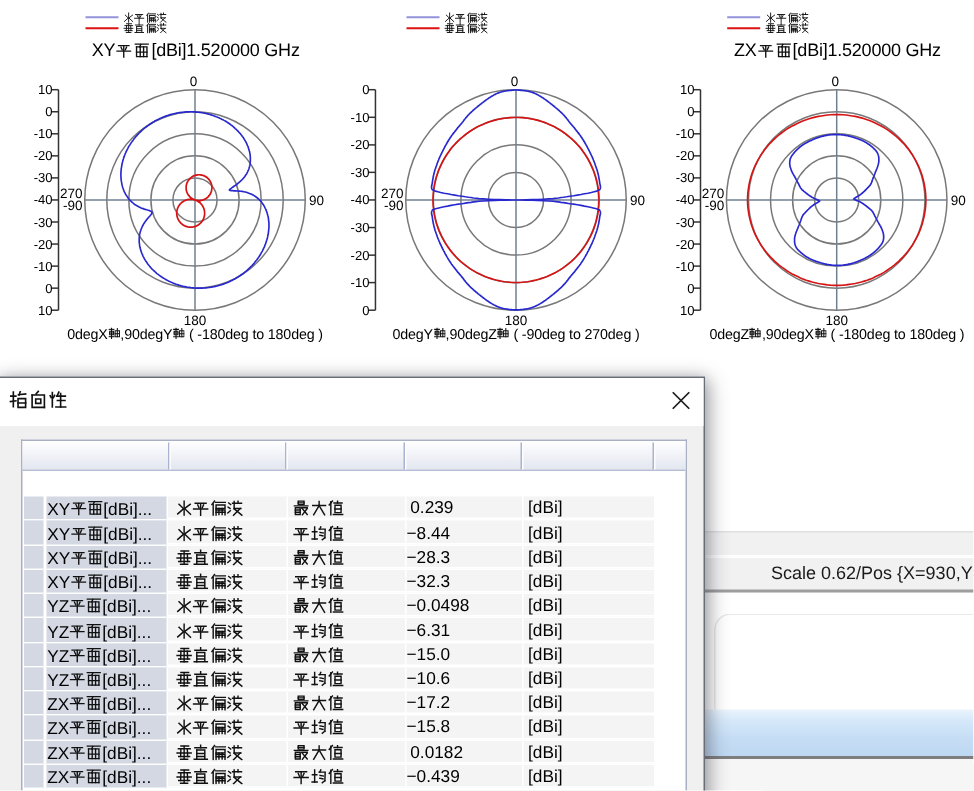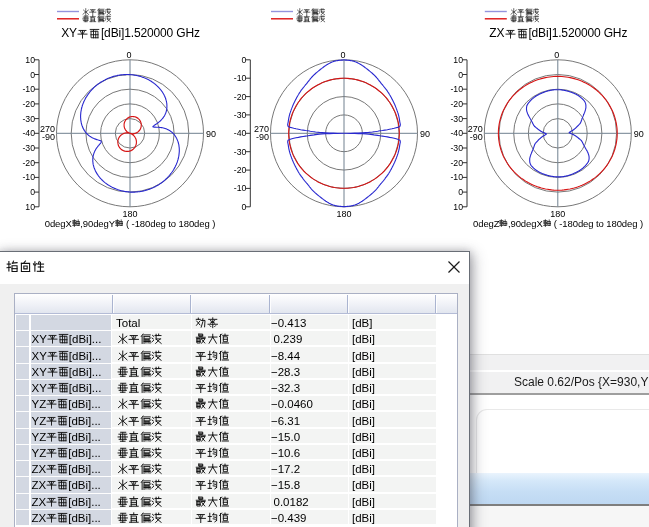--- a/index.html
+++ b/index.html
@@ -319,20 +319,25 @@
 <div class="abs ttl" style="left:558.3px;top:26px;width:300px;text-align:center;margin-left:-150px">ZX<svg class="k" viewBox="-4 -4 108 108" width="11" height="11">
         <use href="#g_hei"></use>
       </svg><svg class="k" viewBox="-4 -4 108 108" width="11" height="11">
         <use href="#g_men"></use>
       </svg>[dBi]1.520000&nbsp;GHz</div>
 <div class="abs cap" style="left:130.0px;top:217.5px;width:300px;text-align:center;margin-left:-150px">0degX<svg class="k" viewBox="-4 -4 108 108" width="8.5" height="8.5">
         <use href="#g_jiku"></use>
       </svg>,90degY<svg class="k" viewBox="-4 -4 108 108" width="8.5" height="8.5">
         <use href="#g_jiku"></use>
       </svg> ( -180deg to 180deg )</div>
+<div class="abs cap" style="left:344.0px;top:217.5px;width:300px;text-align:center;margin-left:-150px">0degY<svg class="k" viewBox="-4 -4 108 108" width="8.5" height="8.5">
+        <use href="#g_jiku"></use>
+      </svg>,90degZ<svg class="k" viewBox="-4 -4 108 108" width="8.5" height="8.5">
+        <use href="#g_jiku"></use>
+      </svg> ( -90deg to 270deg )</div>
 <div class="abs cap" style="left:558.0px;top:217.5px;width:300px;text-align:center;margin-left:-150px">0degZ<svg class="k" viewBox="-4 -4 108 108" width="8.5" height="8.5">
         <use href="#g_jiku"></use>
       </svg>,90degX<svg class="k" viewBox="-4 -4 108 108" width="8.5" height="8.5">
         <use href="#g_jiku"></use>
       </svg> ( -180deg to 180deg )</div>
 <div class="abs leg" style="left:81.5px;top:7.5px"><svg class="k" viewBox="-4 -4 108 108" width="7.5" height="7.5">
         <use href="#g_sui"></use>
       </svg><svg class="k" viewBox="-4 -4 108 108" width="7.5" height="7.5">
         <use href="#g_hei"></use>
       </svg><svg class="k" viewBox="-4 -4 108 108" width="7.5" height="7.5">
@@ -415,36 +420,20 @@
 <div class="abs" style="left:98.0px;top:1px;width:1px;height:18px;background:#fdfdfe"></div>
 <div class="abs" style="left:175.0px;top:1px;width:1px;height:18px;background:#aab4d0"></div>
 <div class="abs" style="left:176.0px;top:1px;width:1px;height:18px;background:#fdfdfe"></div>
 <div class="abs" style="left:254.0px;top:1px;width:1px;height:18px;background:#aab4d0"></div>
 <div class="abs" style="left:255.0px;top:1px;width:1px;height:18px;background:#fdfdfe"></div>
 <div class="abs" style="left:332.0px;top:1px;width:1px;height:18px;background:#aab4d0"></div>
 <div class="abs" style="left:333.0px;top:1px;width:1px;height:18px;background:#fdfdfe"></div>
 <div class="abs" style="left:419.5px;top:1px;width:1px;height:18px;background:#aab4d0"></div>
 <div class="abs" style="left:420.5px;top:1px;width:1px;height:18px;background:#fdfdfe"></div>
 </div>
-<div class="abs" style="left:1px;top:21.00px;width:441px;height:16.23px">
-<div class="abs" style="left:0;top:0;width:13px;height:16.23px;background:#d3d8e2;border-bottom:1px solid #fdfdfd"></div>
-<div class="abs" style="left:15px;top:0;width:80px;height:16.23px;background:#d3d8e2;border-bottom:1px solid #fdfdfd"></div>
-<div class="abs" style="left:96px;top:0;width:323.5px;height:15.23px;background:#f3f4f3;border-bottom:1px solid #fff"></div>
-<div class="abs" style="left:175.0px;top:0;width:1px;height:16.23px;background:#fff"></div>
-<div class="abs" style="left:254.0px;top:0;width:1px;height:16.23px;background:#fff"></div>
-<div class="abs" style="left:332.0px;top:0;width:1px;height:16.23px;background:#fff"></div>
-<div class="cell" style="left:100px;top:2.2px">Total</div>
-<div class="cell" style="left:179px;top:2.2px"><svg class="k" viewBox="-4 -4 108 108" width="11.5" height="11.5">
-            <use href="#g_kouritsu"></use>
-          </svg><svg class="k" viewBox="-4 -4 108 108" width="11.5" height="11.5">
-            <use href="#g_ritsu"></use>
-          </svg></div>
-<div class="cell" style="left:255.0px;top:2.2px">−0.413</div>
-<div class="cell" style="left:336px;top:2.2px">[dB]</div>
-</div>
 <div class="abs" style="left:1px;top:37.23px;width:441px;height:16.23px">
 <div class="abs" style="left:0;top:0;width:13px;height:16.23px;background:#d3d8e2;border-bottom:1px solid #fdfdfd"></div>
 <div class="abs" style="left:15px;top:0;width:80px;height:16.23px;background:#d3d8e2;border-bottom:1px solid #fdfdfd"></div>
 <div class="cell" style="left:15.5px;top:2.2px">XY<svg class="k" viewBox="-4 -4 108 108" width="11" height="11">
             <use href="#g_hei"></use>
           </svg><svg class="k" viewBox="-4 -4 108 108" width="11" height="11">
             <use href="#g_men"></use>
           </svg>[dBi]...</div>
 <div class="abs" style="left:96px;top:0;width:323.5px;height:15.23px;background:#f3f4f3;border-bottom:1px solid #fff"></div>
 <div class="abs" style="left:175.0px;top:0;width:1px;height:16.23px;background:#fff"></div>
@@ -583,21 +572,21 @@
           </svg><svg class="k" viewBox="-4 -4 108 108" width="11.5" height="11.5">
             <use href="#g_ha"></use>
           </svg></div>
 <div class="cell" style="left:179px;top:2.2px"><svg class="k" viewBox="-4 -4 108 108" width="11.5" height="11.5">
             <use href="#g_sai"></use>
           </svg><svg class="k" viewBox="-4 -4 108 108" width="11.5" height="11.5">
             <use href="#g_dai"></use>
           </svg><svg class="k" viewBox="-4 -4 108 108" width="11.5" height="11.5">
             <use href="#g_chi"></use>
           </svg></div>
-<div class="cell" style="left:255.0px;top:2.2px">−0.0460</div>
+<div class="cell" style="left:255.0px;top:2.2px">−0.0498</div>
 <div class="cell" style="left:336px;top:2.2px">[dBi]</div>
 </div>
 <div class="abs" style="left:1px;top:118.38px;width:441px;height:16.23px">
 <div class="abs" style="left:0;top:0;width:13px;height:16.23px;background:#d3d8e2;border-bottom:1px solid #fdfdfd"></div>
 <div class="abs" style="left:15px;top:0;width:80px;height:16.23px;background:#d3d8e2;border-bottom:1px solid #fdfdfd"></div>
 <div class="cell" style="left:15.5px;top:2.2px">YZ<svg class="k" viewBox="-4 -4 108 108" width="11" height="11">
             <use href="#g_hei"></use>
           </svg><svg class="k" viewBox="-4 -4 108 108" width="11" height="11">
             <use href="#g_men"></use>
           </svg>[dBi]...</div>

